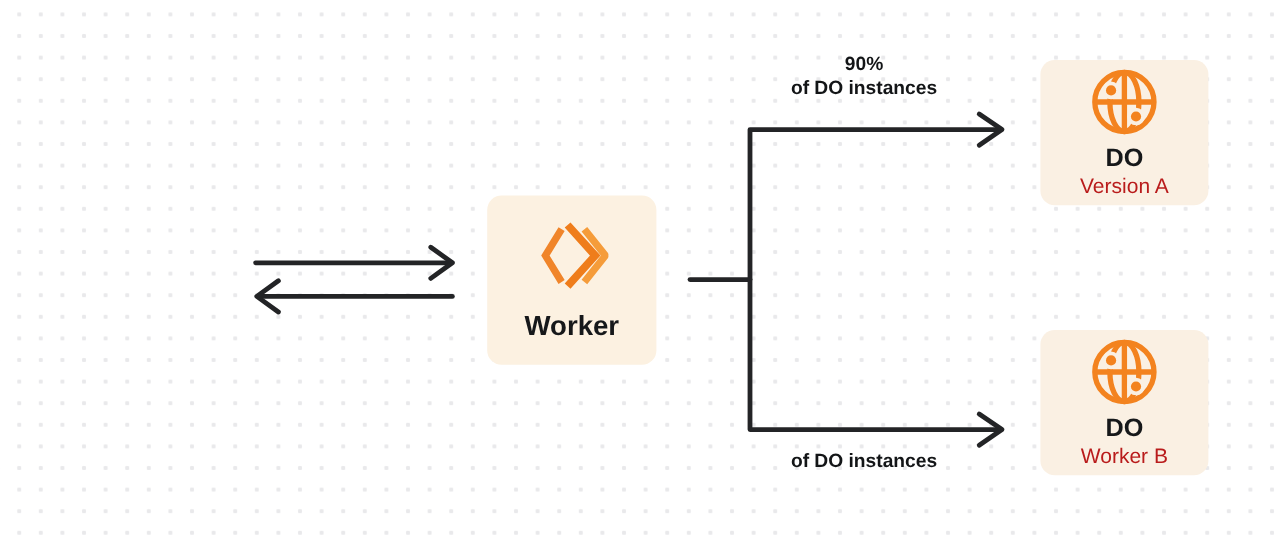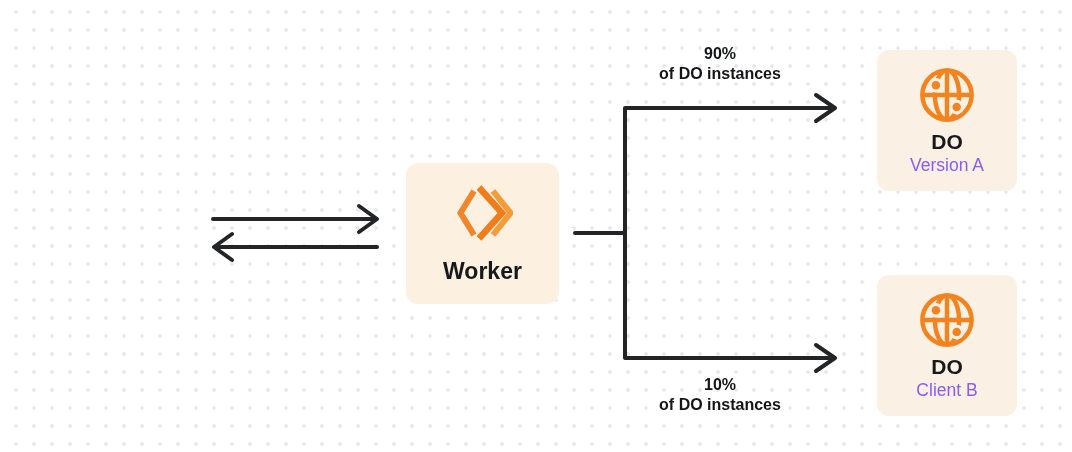--- a/index.html
+++ b/index.html
@@ -27,47 +27,46 @@
     left: 42px; top: 163px; width: 143px; height: 141px;
     background: #f6f6f8;
     border-radius: 10px;
   }
   .client-label {
     font-size: 24px;
     font-weight: 700;
     letter-spacing: 0.2px;
   }
   .worker-box {
-    left: 406px; top: 163px; width: 153px; height: 141px;
+    left: 406px; top: 163px; width: 141px; height: 141px;
     background: #fcf1e1;
     border-radius: 12px;
     gap: 15px;
   }
   .worker-label {
     font-size: 23px;
     font-weight: 700;
   }
   .do-box {
-    left: 867px; width: 140px; height: 141px;
+    left: 867px; width: 140px; height: 121px;
     background: #faf0e3;
     border-radius: 12px;
-    margin-left: 10px;
   }
   .do-box-a { top: 50px; }
   .do-box-b { top: 275px; }
   .do-title {
     font-size: 21px;
     font-weight: 700;
     margin-top: 7px;
     line-height: 22px;
   }
   .do-subtitle {
     font-size: 17.5px;
     font-weight: 400;
-    color: #8b5cf6;
+    color: #b91c1c;
     margin-top: 2px;
     line-height: 21px;
   }
   .connectors {
     position: absolute;
     left: 0; top: 0;
   }
   .edge-label {
     position: absolute;
     left: 610px;
@@ -150,25 +149,24 @@
           <path d="M4.5 30 L55.5 30"></path>
           <path d="M30 4.5 L30 55.5"></path>
         </g>
         <circle cx="18.5" cy="20" r="7.6" fill="#FAF0E3"></circle>
         <circle cx="18.5" cy="20" r="4.4" fill="#F3831F"></circle>
         <circle cx="40" cy="42.5" r="7.6" fill="#FAF0E3"></circle>
         <circle cx="40" cy="42.5" r="4.4" fill="#F3831F"></circle>
       </svg>
     </span>
     <div class="do-title">DO</div>
-    <div class="do-subtitle">Client B</div>
+    <div class="do-subtitle">Worker B</div>
   </div>
 
   <div class="edge-label edge-label-top">
     <div>90%</div>
     <div>of DO instances</div>
   </div>
   <div class="edge-label edge-label-bottom">
-    <div>10%</div>
     <div>of DO instances</div>
   </div>
 
 </div>
 
 </body></html>

